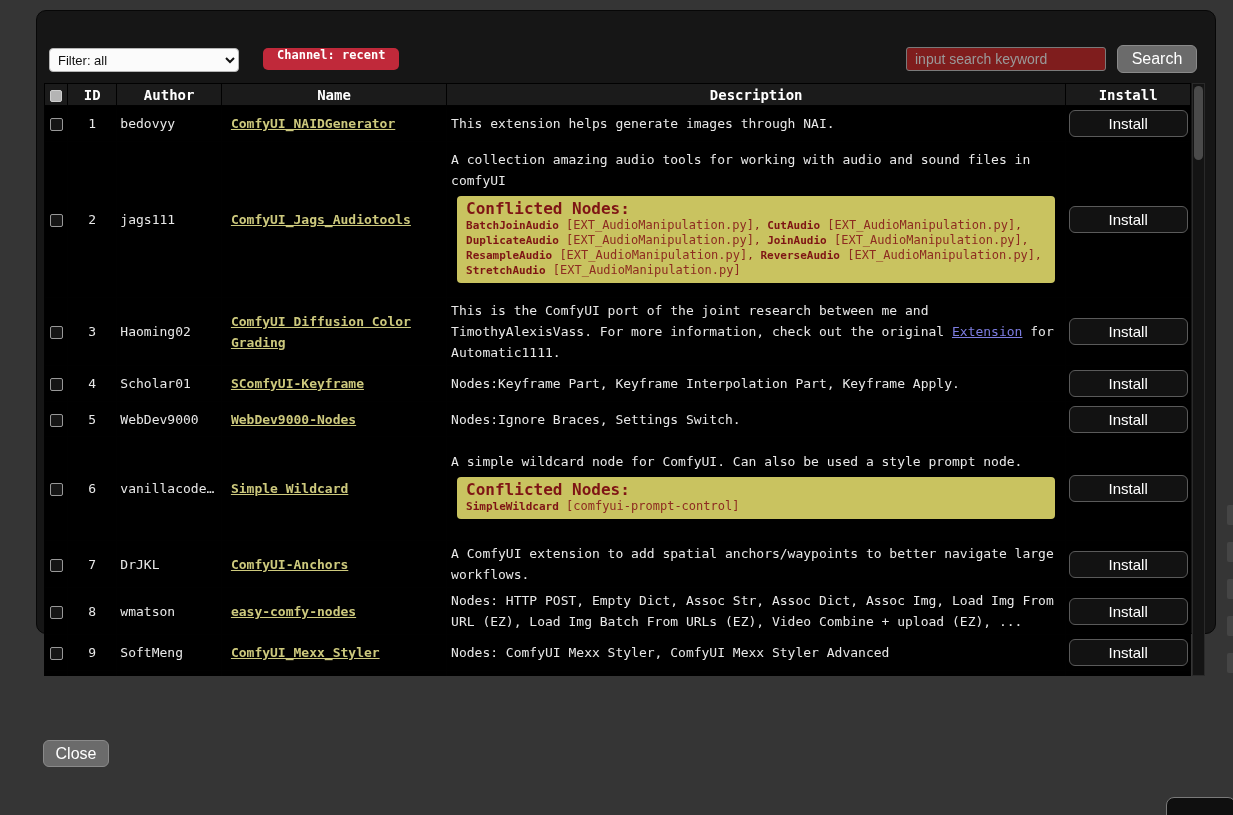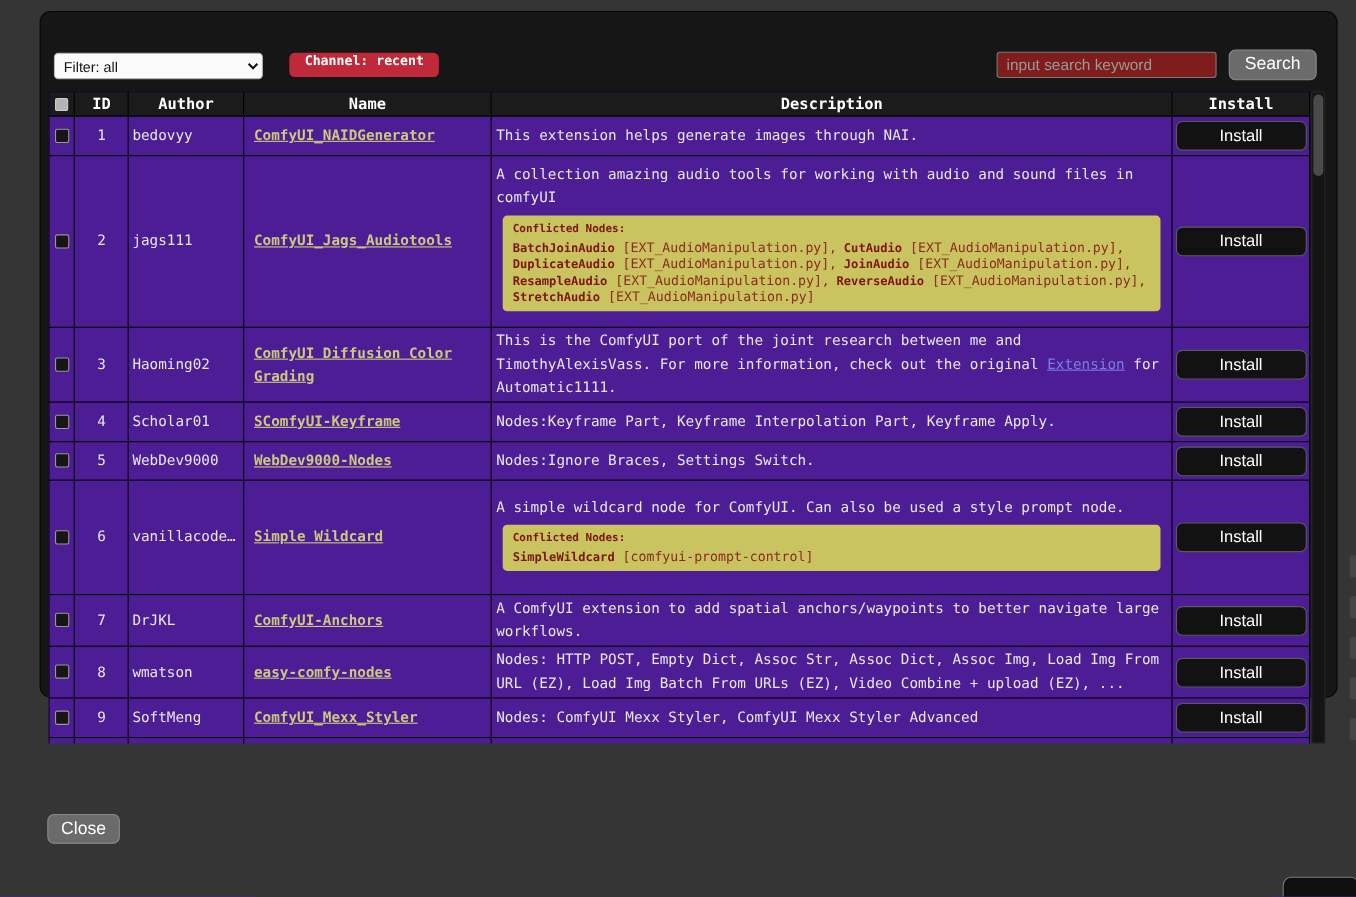--- a/index.html
+++ b/index.html
@@ -32,21 +32,21 @@
     background:#6b6b6b; color:#fff; border:1px solid #8a8a8a; border-radius:6px;
     font:16px "Liberation Sans", sans-serif; cursor:pointer;
   }
   .search-btn { position:absolute; left:1080px; top:34px; width:80px; height:28px; }
   .close-btn  { position:absolute; left:6px; top:729px; width:66px; height:27px; }
 
   
   .table-viewport {
     position:absolute; left:7px; top:72px; width:1161px; height:593px; overflow:hidden;
   }
-  table { border-collapse:collapse; width:1147px; table-layout:fixed; background:#4c1d95; }
+  table { border-collapse:collapse; width:1147px; table-layout:fixed; background:#000000; }
   th, td { border:1px solid #010101; vertical-align:middle; }
   th {
     height:22px; color:#fff; font:bold 14px "DejaVu Sans Mono", monospace; text-align:center;
     background:#1b1b1b;
   }
   td { color:#e8e8e8; font:13px "DejaVu Sans Mono", monospace; line-height:21px; }
   .check-cell { text-align:center; }
   .id-cell { text-align:center; }
   .author-cell { padding:0 3px; white-space:nowrap; overflow:hidden; }
   .name-cell { padding:2px 9px; }
@@ -70,21 +70,21 @@
   .header-checkbox {
     display:inline-block; width:12px; height:12px; background:#b4b4b4;
     border:1px solid #cfcfcf; border-radius:2px; cursor:pointer; vertical-align:middle;
   }
 
   .conflict-box {
     margin:5px 6px 8px 6px; padding:5px 9px; border-radius:4px;
     background:var(--conflict-bg,#c9c360); color:var(--conflict-text,#7e1414);
     line-height:15px; font-size:11px;
   }
-  .conflict-title { font-weight:bold; font-size:10px; margin-bottom:2px; }
+  .conflict-title { font-weight:bold; font-size:16px; margin-bottom:2px; }
   .conflict-node { font-weight:bold; font-size:11px; }
   .conflict-ext  { font-weight:normal; font-size:12px; color:#8d2b20; }
 
   .install-btn {
     width:119px; height:27px; background:#121212; color:#fff;
     border:1px solid #5a5a5a; border-radius:6px;
     font:15px "Liberation Sans", sans-serif; cursor:pointer;
   }
 
   

